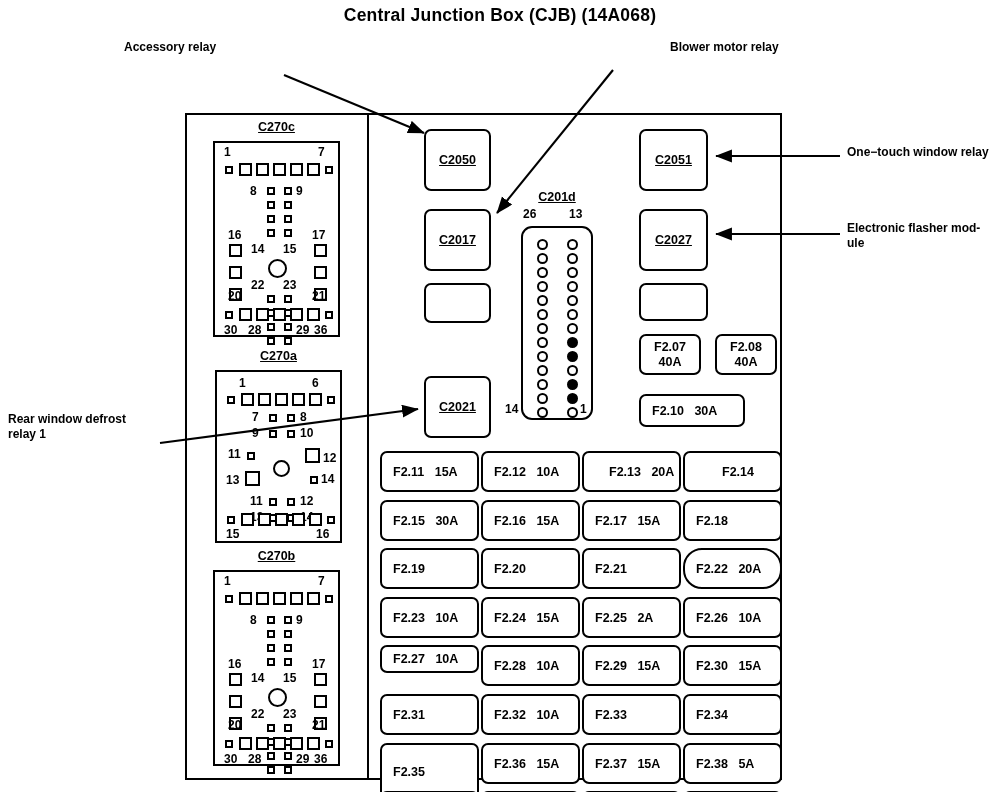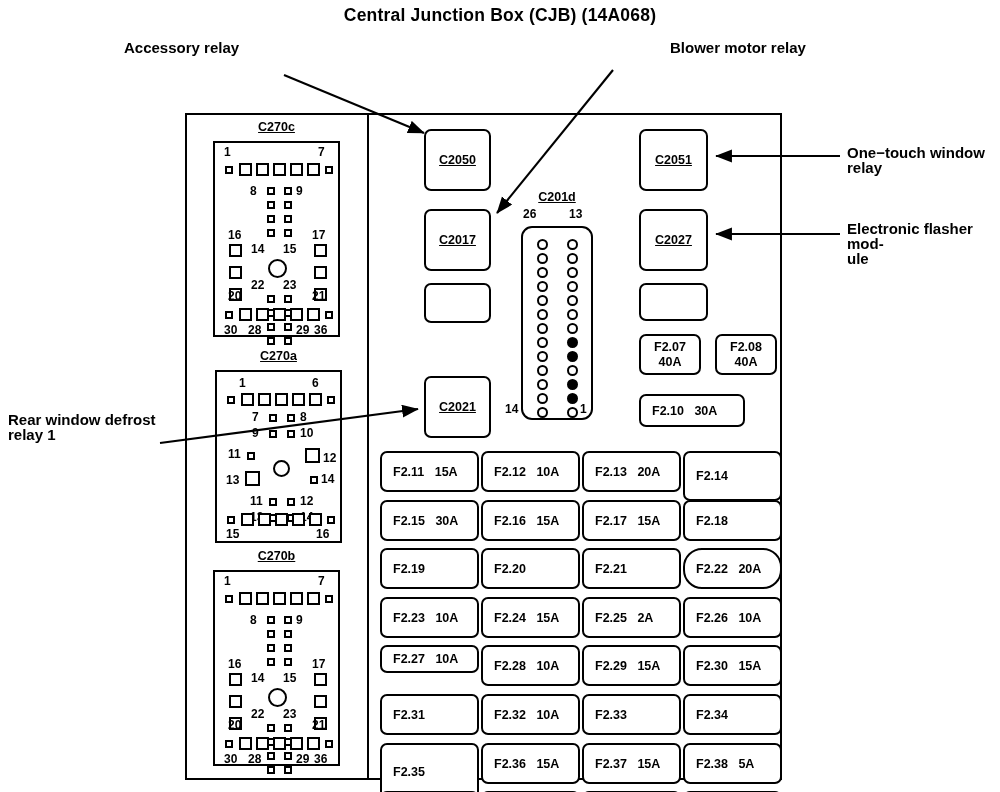--- a/index.html
+++ b/index.html
@@ -1,20 +1,20 @@
 <!DOCTYPE html>
 <html><head>
 <meta charset="utf-8">
 <style>
   html,body{margin:0;padding:0;background:#fff;}
   body{width:1000px;height:792px;position:relative;overflow:hidden;
        font-family:"Liberation Sans","DejaVu Sans",sans-serif;color:#000;}
   .abs{position:absolute;}
   #title{left:0;top:5px;width:1000px;text-align:center;font-size:17.5px;font-weight:bold;letter-spacing:.2px;}
-  .callout{font-size:15px;font-weight:bold;line-height:15px;}
+  .callout{font-size:12px;font-weight:bold;line-height:15px;}
   
   #mainbox{left:185px;top:113px;width:597px;height:667px;border:2px solid #000;box-sizing:border-box;}
   #divider{left:367px;top:113px;width:2px;height:667px;background:#000;}
   
   .conn-title{font-size:12.5px;font-weight:bold;text-decoration:underline;text-align:center;}
   .conn-body{border:2px solid #000;box-sizing:border-box;position:absolute;}
   .sq{position:absolute;border:2px solid #000;box-sizing:border-box;background:#fff;}
   .num{position:absolute;font-size:12px;font-weight:bold;white-space:nowrap;}
   .circ{position:absolute;border:2px solid #000;border-radius:50%;box-sizing:border-box;background:#fff;}
   
@@ -271,24 +271,24 @@
       <div class="lbl">F2.10   30A</div>
     </div>
   </div>
 <div id="fuse-layer">
     <div class="fuse" style="left: 380px; top: 451px; width: 99px; height: 41px;">
       <div class="lbl">F2.11   15A</div>
     </div>
     <div class="fuse" style="left: 481px; top: 451px; width: 99px; height: 41px;">
       <div class="lbl">F2.12   10A</div>
     </div>
-    <div class="fuse" style="left: 582px; top: 451px; width: 99px; height: 41px;">
+    <div class="fuse" style="left: 582px; top: 451px; width: 99px; height: 41px; padding-left: 14px;">
       <div class="lbl">F2.13   20A</div>
     </div>
-    <div class="fuse" style="left: 683px; top: 451px; width: 99px; height: 50px;">
+    <div class="fuse" style="left: 683px; top: 451px; width: 99px; height: 41px; justify-content: center;">
       <div class="lbl">F2.14</div>
     </div>
     <div class="fuse" style="left: 380px; top: 500px; width: 99px; height: 41px;">
       <div class="lbl">F2.15   30A</div>
     </div>
     <div class="fuse" style="left: 481px; top: 500px; width: 99px; height: 41px;">
       <div class="lbl">F2.16   15A</div>
     </div>
     <div class="fuse" style="left: 582px; top: 500px; width: 99px; height: 41px;">
       <div class="lbl">F2.17   15A</div>

